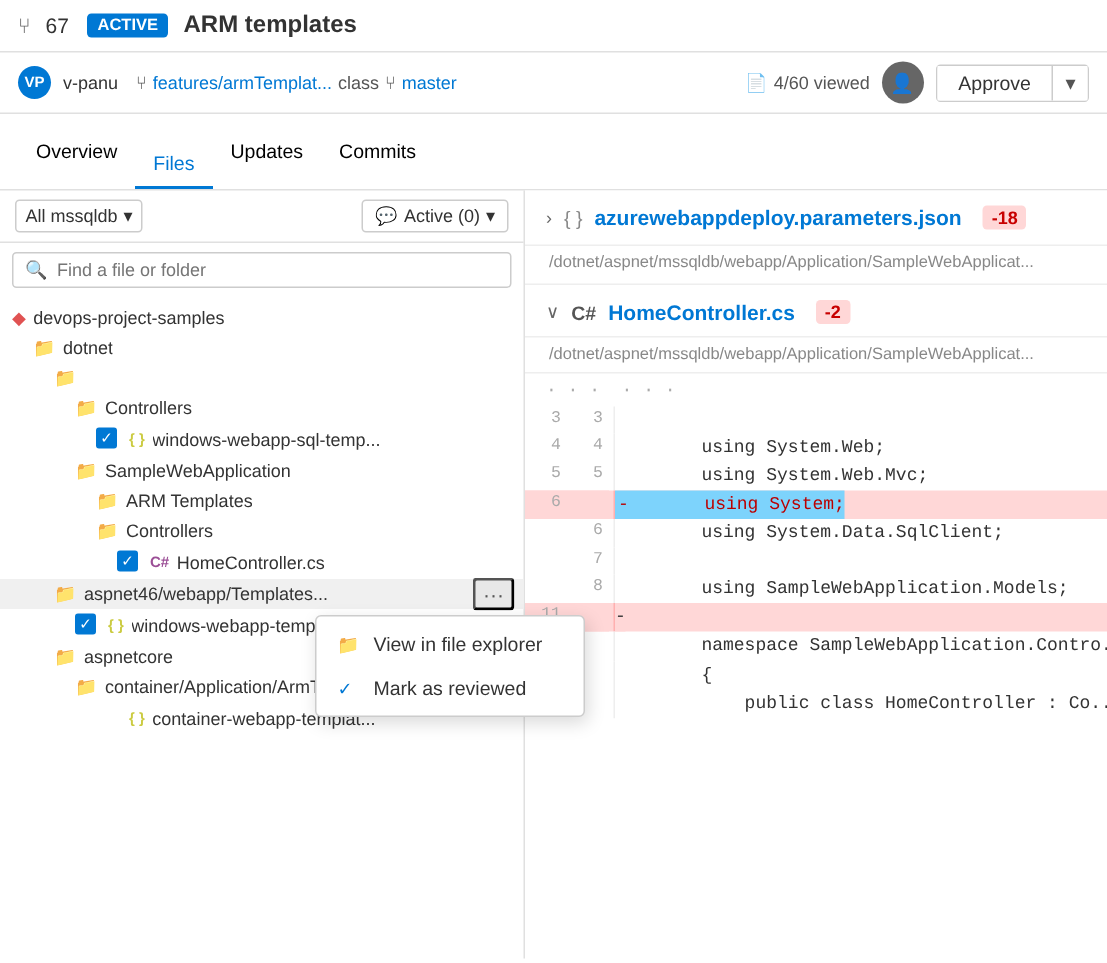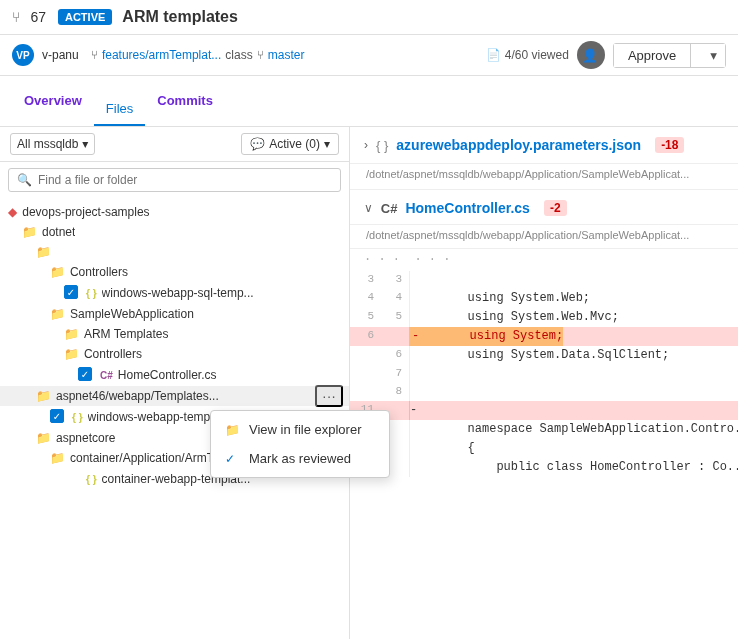--- a/index.html
+++ b/index.html
@@ -13,27 +13,27 @@
     .pr-title { font-size: 16px; font-weight: 600; color: #333; }
     .user-row { display: flex; align-items: center; padding: 6px 12px; border-bottom: 1px solid #e0e0e0; gap: 8px; font-size: 12px; color: #333; }
     .avatar-circle { width: 22px; height: 22px; border-radius: 50%; background: #0078d4; color: #fff; display: flex; align-items: center; justify-content: center; font-size: 10px; font-weight: 600; flex-shrink: 0; }
     .user-name { font-weight: 500; margin-right: 4px; }
     .branch-arrow { display: flex; align-items: center; gap: 4px; color: #555; }
     .branch-link { color: #0078d4; cursor: pointer; }
     .spacer { flex: 1; }
     .viewed-count { display: flex; align-items: center; gap: 4px; color: #555; font-size: 12px; }
     .file-icon-sm { font-size: 12px; }
     .avatar-icon { width: 28px; height: 28px; border-radius: 50%; background: #666; color: #fff; display: flex; align-items: center; justify-content: center; font-size: 13px; }
-    .approve-btn-group { display: flex; border: 1px solid #ccc; border-radius: 3px; gap: 11px; }
+    .approve-btn-group { display: flex; border: 1px solid #ccc; border-radius: 3px; }
     .approve-btn { padding: 4px 14px; font-size: 13px; background: #fff; border: none; cursor: pointer; color: #333; border-right: 1px solid #ccc; }
     .approve-chevron { padding: 4px 8px; background: #fff; border: none; cursor: pointer; color: #555; }
 
     
     .nav-tabs { display: flex; align-items: center; padding: 0 12px; border-bottom: 1px solid #e0e0e0; }
-    .nav-tab { padding: 8px 12px; font-size: 13px; color: #6d28d9; cursor: pointer; border-bottom: 2px solid transparent; text-decoration: none; font-weight: bold; }
+    .nav-tab { padding: 8px 12px; font-size: 13px; color: #000000; cursor: pointer; border-bottom: 2px solid transparent; text-decoration: none; }
     .nav-tab.active { color: #0078d4; border-bottom: 2px solid #0078d4; font-weight: 500; margin-top: 17px; }
 
     
     .main { display: flex; height: calc(642px - 130px); }
 
     
     .left-panel { width: 350px; border-right: 1px solid #e0e0e0; display: flex; flex-direction: column; flex-shrink: 0; }
     .filter-row { display: flex; align-items: center; padding: 6px 10px; border-bottom: 1px solid #e0e0e0; gap: 8px; }
     .filter-btn { display: flex; align-items: center; gap: 4px; font-size: 12px; color: #333; cursor: pointer; padding: 3px 6px; border: 1px solid #ccc; border-radius: 3px; background: #fff; }
     .filter-sep { flex: 1; }
@@ -67,21 +67,21 @@
     .collapse-btn { color: #666; cursor: pointer; font-size: 12px; }
     .brace-icon { color: #888; font-size: 13px; }
     .file-name { font-weight: 600; font-size: 14px; color: #0078d4; }
     .diff-badge-red { background: #ffd7d7; color: #c80000; font-size: 12px; font-weight: 600; padding: 1px 6px; border-radius: 3px; margin-left: 6px; }
     .file-path { font-size: 11px; color: #888; margin-left: 2px; overflow: hidden; text-overflow: ellipsis; white-space: nowrap; }
     .file-header2 { padding: 8px 14px; display: flex; align-items: center; gap: 8px; border-bottom: 1px solid #eee; }
     .csharp-badge { color: #555; font-size: 13px; font-weight: 600; }
     .code-block { font-family: 'Consolas', 'Courier New', monospace; font-size: 12px; line-height: 1.5; overflow-x: hidden; }
     .code-row { display: flex; }
     .code-line { line-height: 1.6; white-space: pre; font-size: 12px; color: #333; }
-    .code-line.removed { background: #fdba74; color: #b00; }
+    .code-line.removed { background: #7dd3fc; color: #b00; }
     .ellipsis-row { color: #aaa; padding: 2px 14px; font-size: 12px; }
 
     
     ::-webkit-scrollbar { width: 6px; height: 6px; }
     ::-webkit-scrollbar-track { background: #f5f5f5; }
     ::-webkit-scrollbar-thumb { background: #ccc; border-radius: 3px; }
   </style>
 </head>
 <body>
 
@@ -110,20 +110,21 @@
   <div class="avatar-icon">👤</div>
   <div class="approve-btn-group">
     <button class="approve-btn">Approve</button>
     <button class="approve-chevron">▾</button>
   </div>
 </div>
 
 <div class="nav-tabs">
   <a class="nav-tab">Overview</a>
   <a class="nav-tab active">Files</a>
+  <a class="nav-tab">Updates</a>
   <a class="nav-tab">Commits</a>
 </div>
 
 <div class="main">
 
   <div class="left-panel">
 
     <div class="filter-row">
       <button class="filter-btn">
         <span>All mssqldb</span>
@@ -307,20 +308,21 @@
         <div style="display:flex; width:60px; flex-shrink:0; color:#aaa; font-size:11px; border-right:1px solid #eee;">
           <span style="width:28px; text-align:right; padding:0 4px; line-height:1.6;"></span>
           <span style="width:28px; text-align:right; padding:0 4px; line-height:1.6;">7</span>
         </div>
       </div>
       <div class="code-row">
         <div style="display:flex; width:60px; flex-shrink:0; color:#aaa; font-size:11px; border-right:1px solid #eee;">
           <span style="width:28px; text-align:right; padding:0 4px; line-height:1.6;"></span>
           <span style="width:28px; text-align:right; padding:0 4px; line-height:1.6;">8</span>
         </div>
+        <div class="code-line">        using SampleWebApplication.Models;</div>
       </div>
 
       <div class="code-row" style="background:#ffd7d7;">
         <div style="display:flex; width:60px; flex-shrink:0; color:#aaa; font-size:11px; border-right:1px solid #ffb0b0;">
           <span style="width:28px; text-align:right; padding:0 4px; line-height:1.6; background:#ffd7d7;">11</span>
           <span style="width:28px; text-align:right; padding:0 4px; line-height:1.6; background:#ffd7d7;"></span>
         </div>
         <div class="code-line" style="background:#ffd7d7;">-</div>
       </div>
       <div class="code-row">

